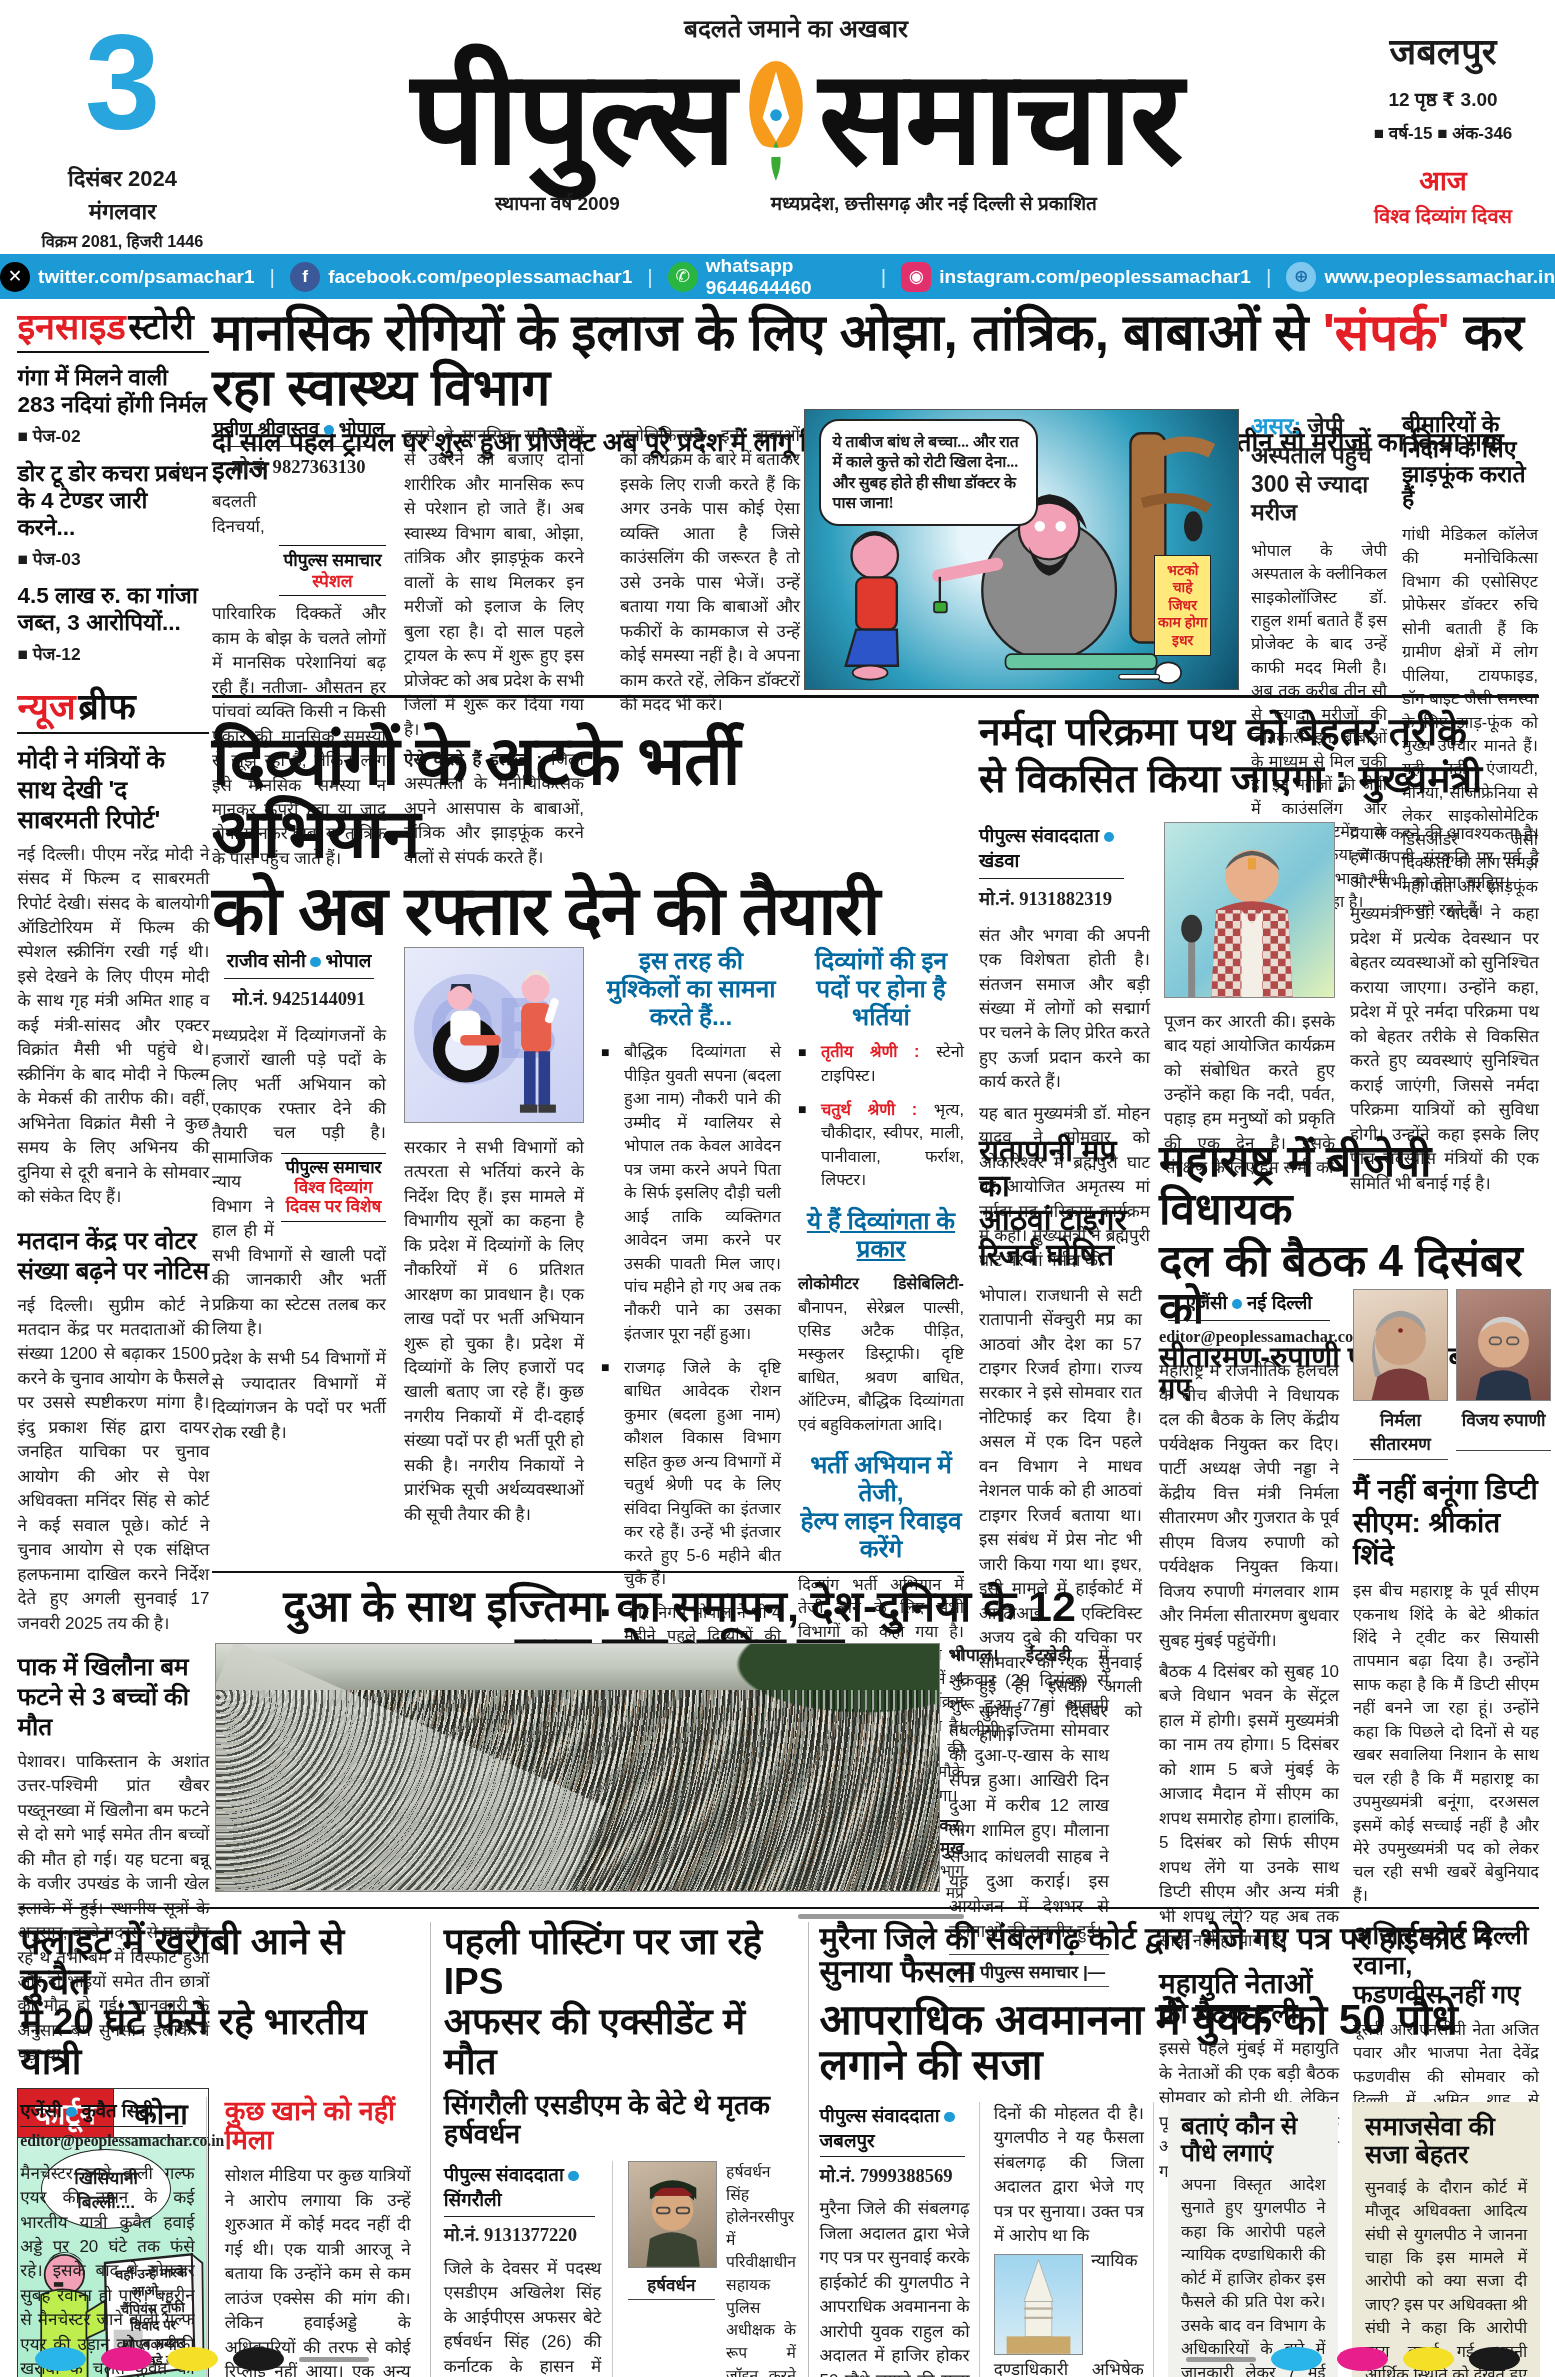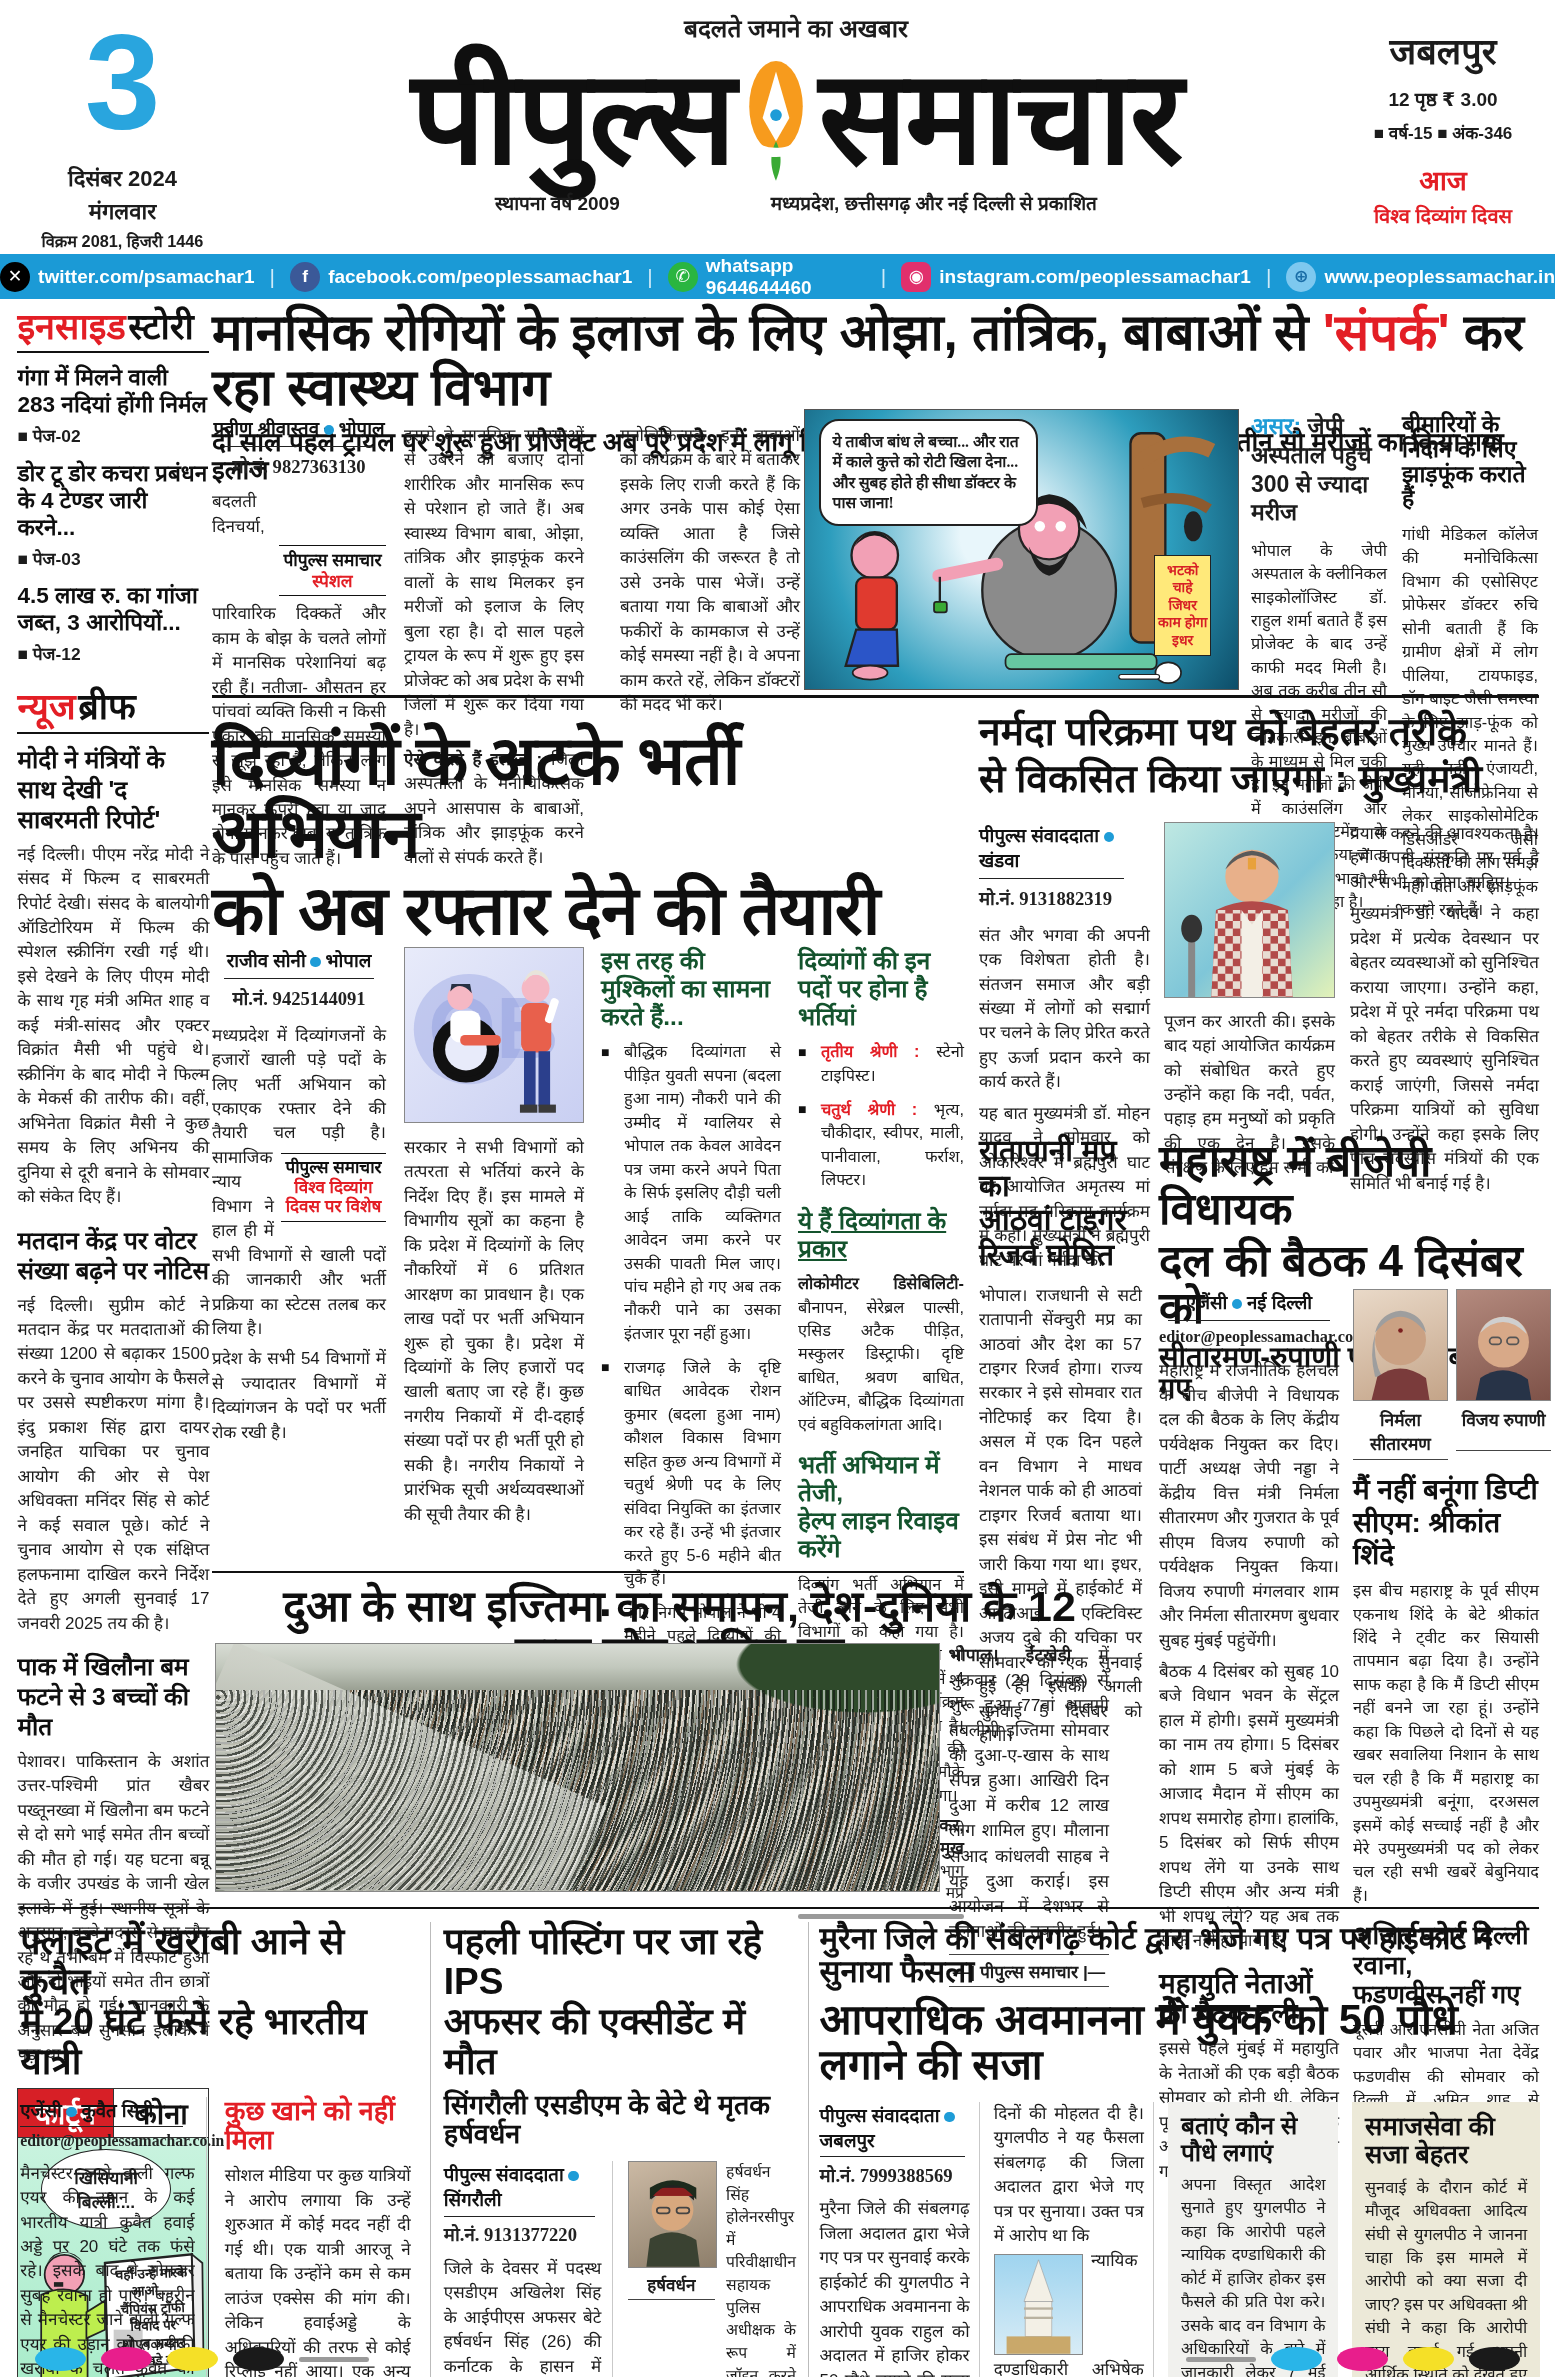--- a/index.html
+++ b/index.html
@@ -9,21 +9,21 @@
   .red{color:#e31e25;}
   .blue{color:#29a5de;}
   .body{font-size:17px;line-height:1.44;text-align:justify;color:#1b1b1b;}
   .byline{font-weight:bold;font-size:18.6px;color:#111;text-align:center;}
   .dot{display:inline-block;width:10.5px;height:10.5px;border-radius:50%;background:#1e9cd7;margin:0 4.6px;vertical-align:middle;}
   .phone{font-family:"Liberation Serif","DejaVu Serif",serif;font-weight:bold;font-size:18.6px;text-align:center;color:#222;}
   .hr-black{background:#111;height:2.9px;}
   .hr-gray{background:#9a9a9a;height:5.2px;border-radius:2.3px;}
   .bullet{position:relative;padding-left:23px;margin-bottom:10.5px;}
   .bullet::before{content:"■";position:absolute;left:0;top:1.2px;font-size:14px;color:#111;}
-  .panel-title{font-weight:bold;font-size:24.4px;line-height:1.15;color:#14532d;margin-bottom:9.3px;}
+  .panel-title{font-weight:bold;font-size:24.4px;line-height:1.15;color:#0369a1;margin-bottom:9.3px;text-align:center;}
   .kicker{font-weight:bold;color:#101010;}
   .cap{font-weight:bold;text-align:center;}
   .boxcream{background:#ece9d8;padding:11.6px 12.8px;}
   .boxgray{background:#f1f1ee;padding:11.6px 12.8px;}
   .socialitem{display:flex;align-items:center;gap:8.1px;color:#fff;font-weight:bold;font-size:19px;}
   .ic{width:30px;height:30px;border-radius:50%;display:flex;align-items:center;justify-content:center;color:#fff;font-weight:bold;font-size:17.4px;flex:none;}
   .sep{color:#cfeaf8;font-size:21px;font-weight:normal;}
   .colrule{border-right:0.6px solid #c9c9c9;}
   .att{font-weight:bold;text-align:right;font-size:17px;}
   .att2{font-size:15.7px;text-align:right;}

